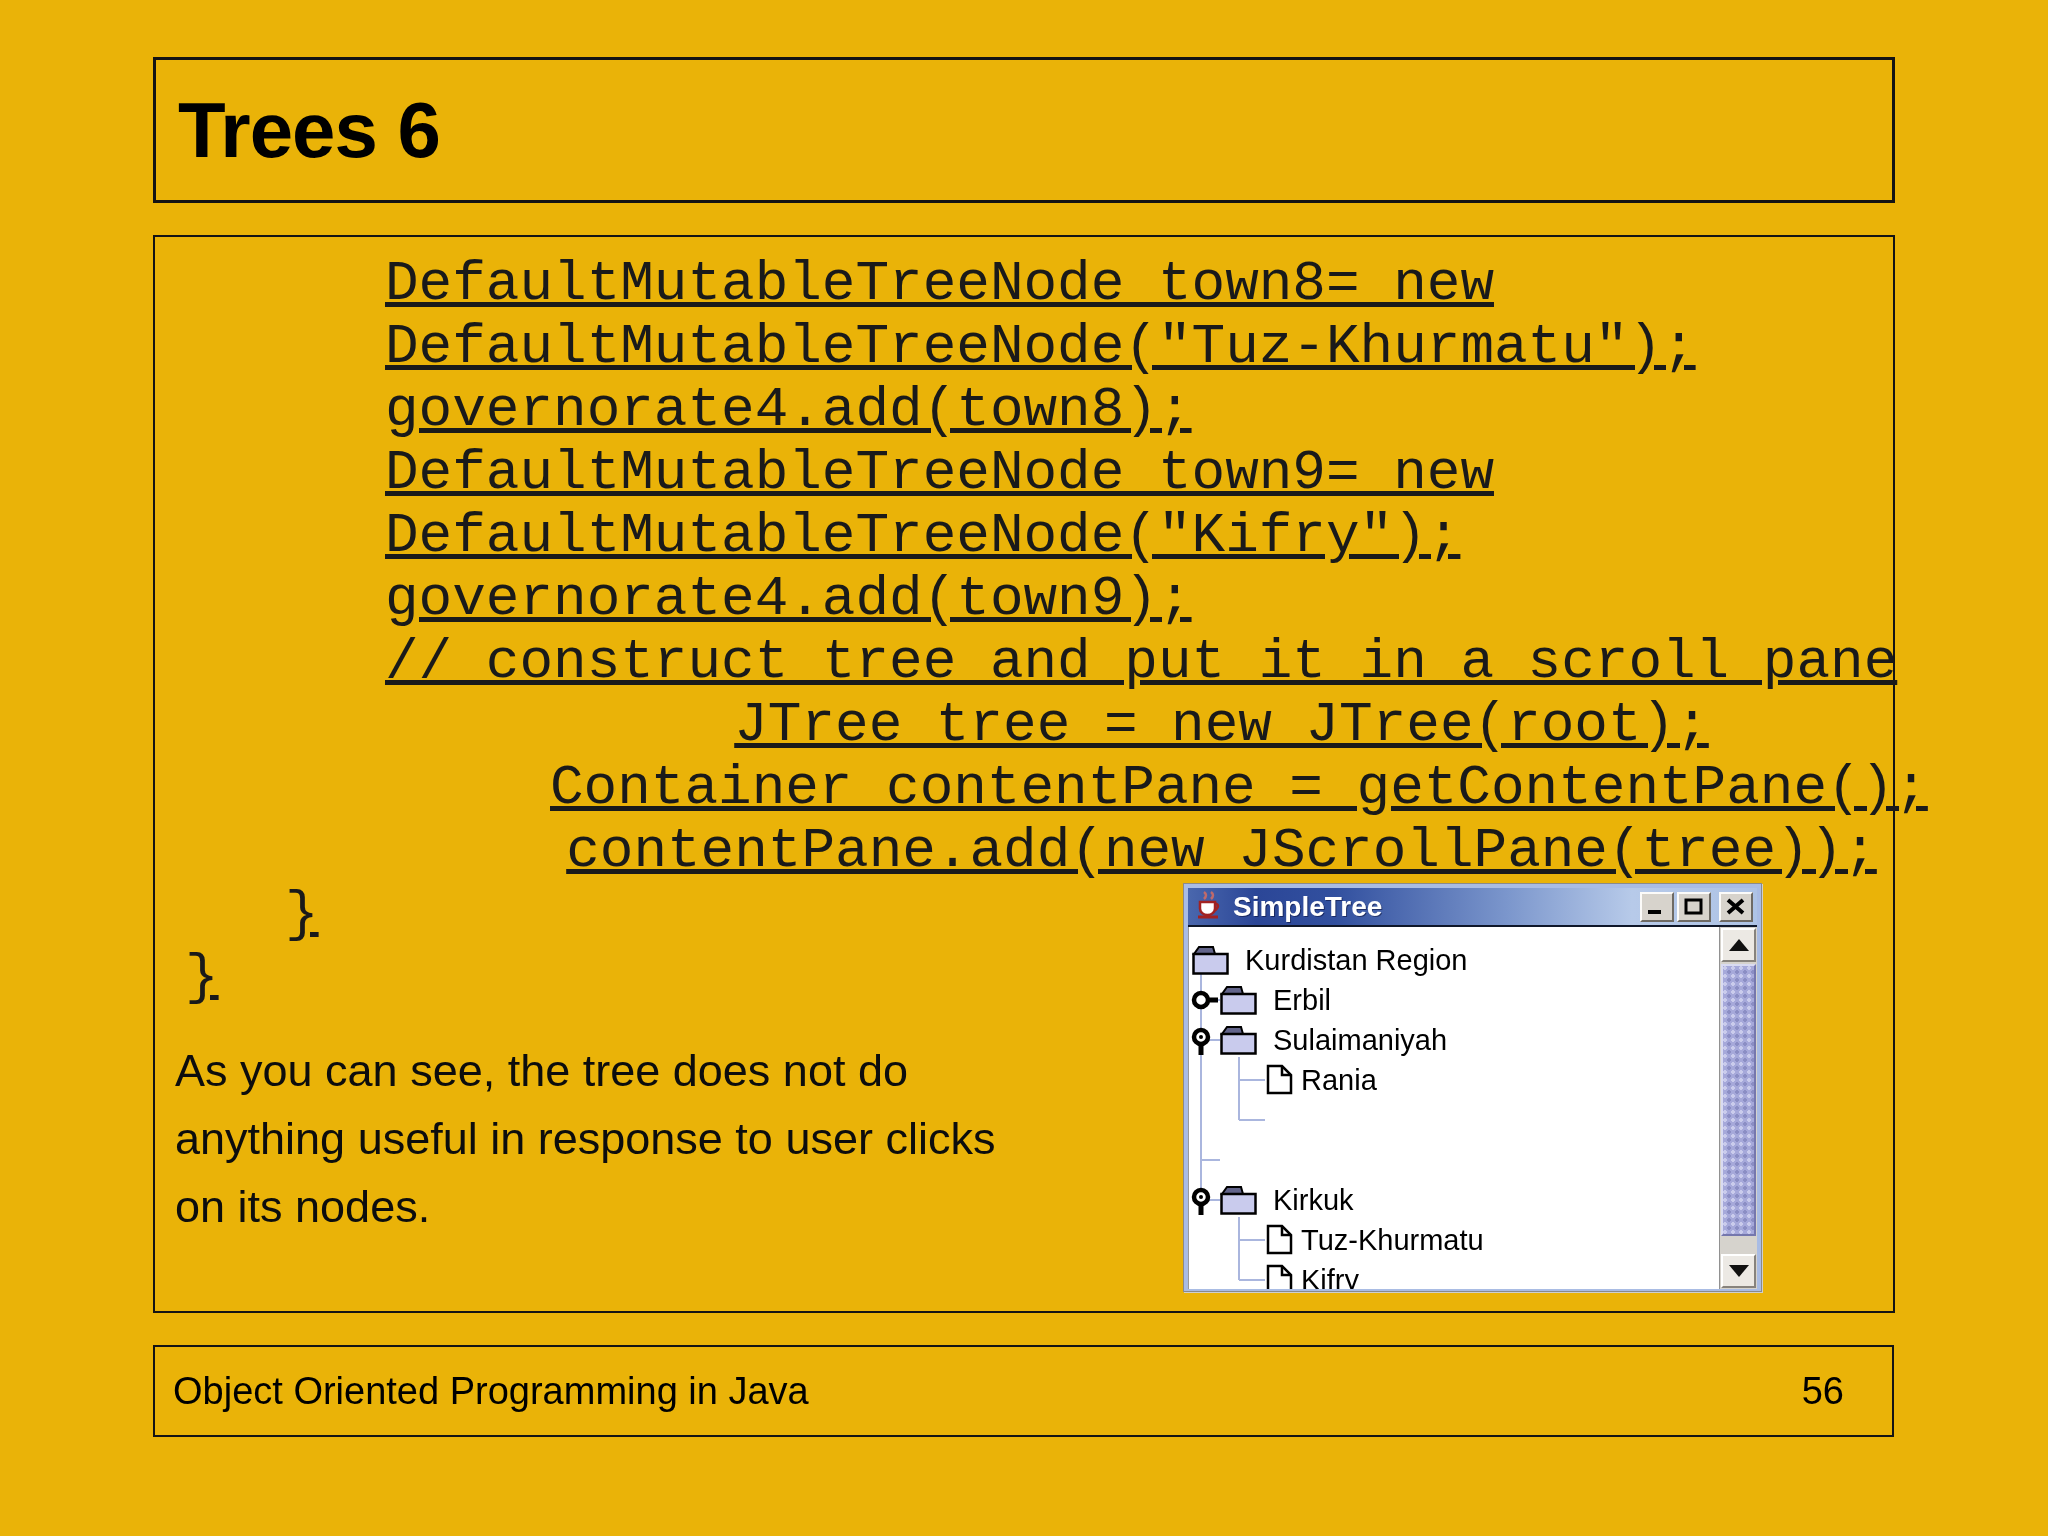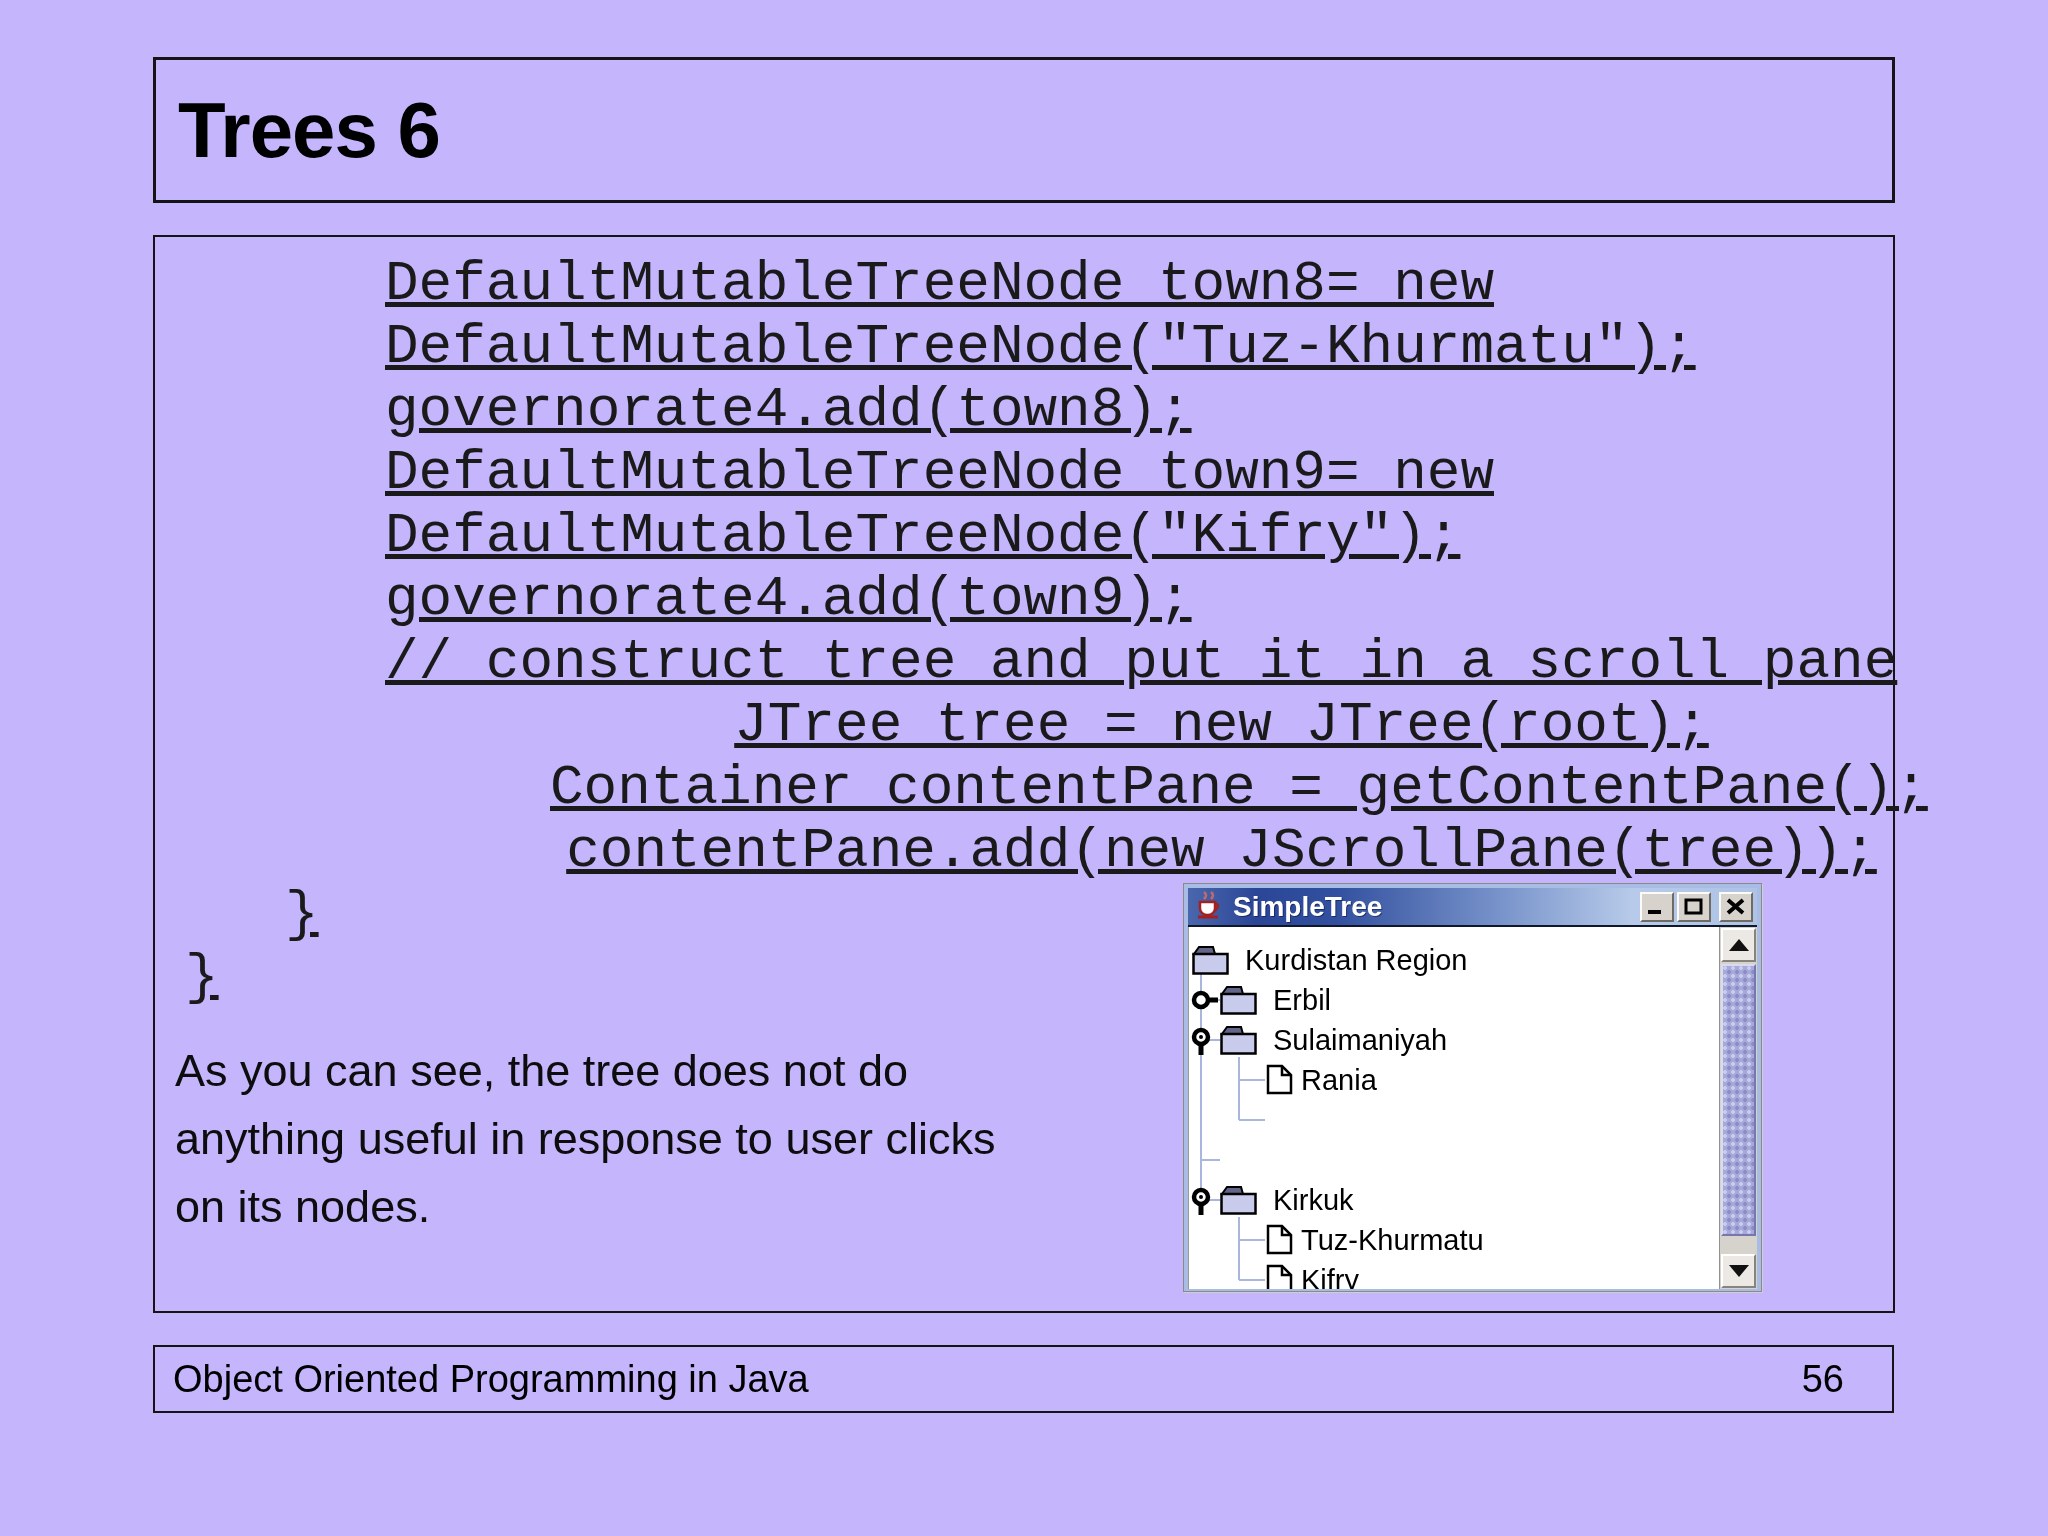--- a/index.html
+++ b/index.html
@@ -1,37 +1,37 @@
 <!DOCTYPE html>
 <html><head>
 <meta charset="utf-8">
 <style>
   html,body{margin:0;padding:0;background:#fff;}
-  .canvas{position:relative;width:2048px;height:1536px;background:#c4b5fd;overflow:hidden;
+  .canvas{position:relative;width:2048px;height:1536px;background:#eab308;overflow:hidden;
           font-family:"Liberation Sans",sans-serif;color:#111;}
 
   
   .title-box{position:absolute;left:153px;top:57px;width:1742px;height:146px;
              border:3px solid #141414;box-sizing:border-box;display:flex;align-items:center;}
   .title-box h1{margin:0 0 0 22px;font-size:78px;font-weight:bold;letter-spacing:-1px;color:#000;}
 
   .code-box{position:absolute;left:153px;top:235px;width:1742px;height:1078px;
             border:2px solid #141414;box-sizing:border-box;}
 
   .code-lines{position:absolute;left:0;top:16px;right:0;
               font-family:"Liberation Mono",monospace;font-size:56px;line-height:63px;color:#1a1a1a;
               white-space:pre;text-decoration:underline;}
   .code-line.ind0{padding-left:30px;}
   .code-line.ind1{padding-left:130px;}
   .code-line.ind2{padding-left:230px;}
   .code-line.ind3{padding-left:395px;text-align:center;}
 
   .paragraph{position:absolute;left:20px;top:800px;font-size:45px;line-height:68px;color:#0d0d0d;}
 
-  .footer-box{position:absolute;left:153px;top:1345px;width:1741px;height:68px;
+  .footer-box{position:absolute;left:153px;top:1345px;width:1741px;height:92px;
               border:2px solid #141414;box-sizing:border-box;display:flex;align-items:center;
               font-size:38px;color:#000;}
   .footer-course{margin-left:18px;}
   .footer-page{margin-left:auto;margin-right:48px;}
 
   
   .tw{position:absolute;left:1183px;top:883px;width:579px;height:409px;box-sizing:border-box;
       background:#a9bce4;border:1px solid #8a8a8a;padding:4px;box-shadow:1px 1px 0 #cfcfcf;}
   .tw-titlebar{height:37px;display:flex;align-items:center;box-sizing:border-box;padding:0 4px 0 5px;
       background:linear-gradient(90deg,#4a67ad 0%,#2b4697 12%,#32509f 26%,#7b96cc 56%,#b7cae9 78%,#aec3e5 100%);}

